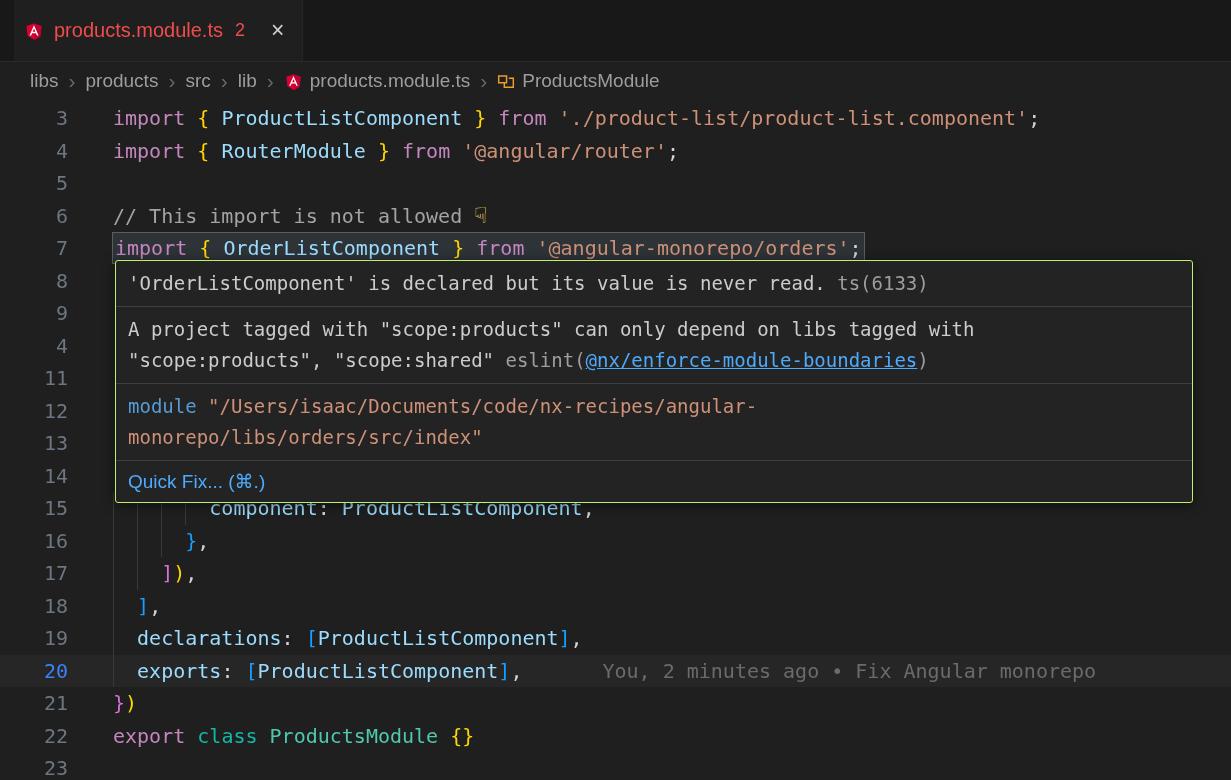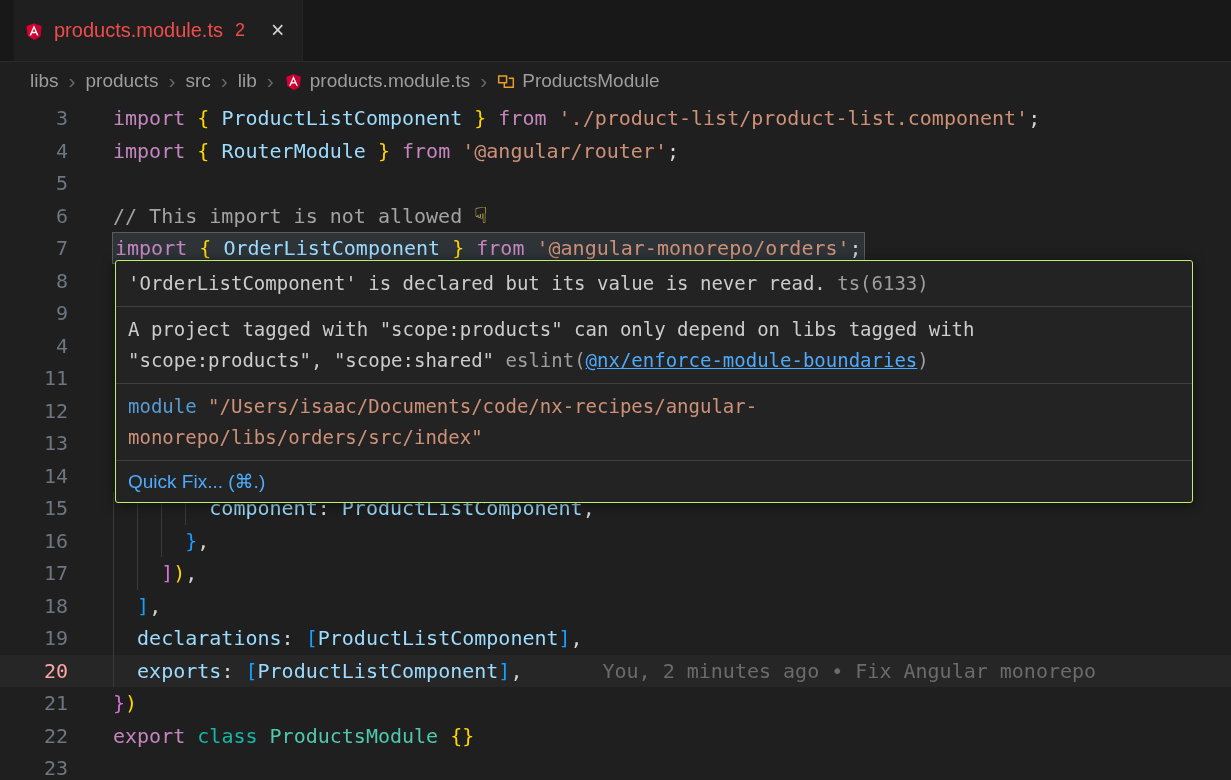--- a/index.html
+++ b/index.html
@@ -19,21 +19,21 @@
   .crumb { display:flex; align-items:center; gap:7px; cursor:pointer; }
   .crumb-sep { color:#6a6a6a; font-size:21px; }
   .crumb-icon { display:flex; align-items:center; }
 
   
   .editor { position:relative; height:680px; overflow:hidden;
             font-family:"DejaVu Sans Mono","DejaVu Sans","Liberation Mono",monospace; font-size:20px; }
   .lines { padding-top:2px; }
   .line { display:flex; height:32.5px; line-height:32.5px; white-space:pre; }
   .line.active { background:rgba(255,255,255,0.035); }
-  .line.active .ln { color:#fca5a5; }
+  .line.active .ln { color:#3b82f6; }
   .ln { width:68px; min-width:68px; text-align:right; color:#6e7681; user-select:none; }
   .codetext { margin-left:45px; }
   .ind { display:inline-block; height:32.5px; vertical-align:top;
          background-image:repeating-linear-gradient(to right,#3a3a3a 0,#3a3a3a 1px,transparent 1px,transparent 2ch); }
 
   .tk-kw  { color:#c586c0; }
   .tk-kw2 { color:#14b8a6; }
   .tk-id  { color:#9cdcfe; }
   .tk-cls { color:#4ec9b0; }
   .tk-str { color:#ce9178; }

